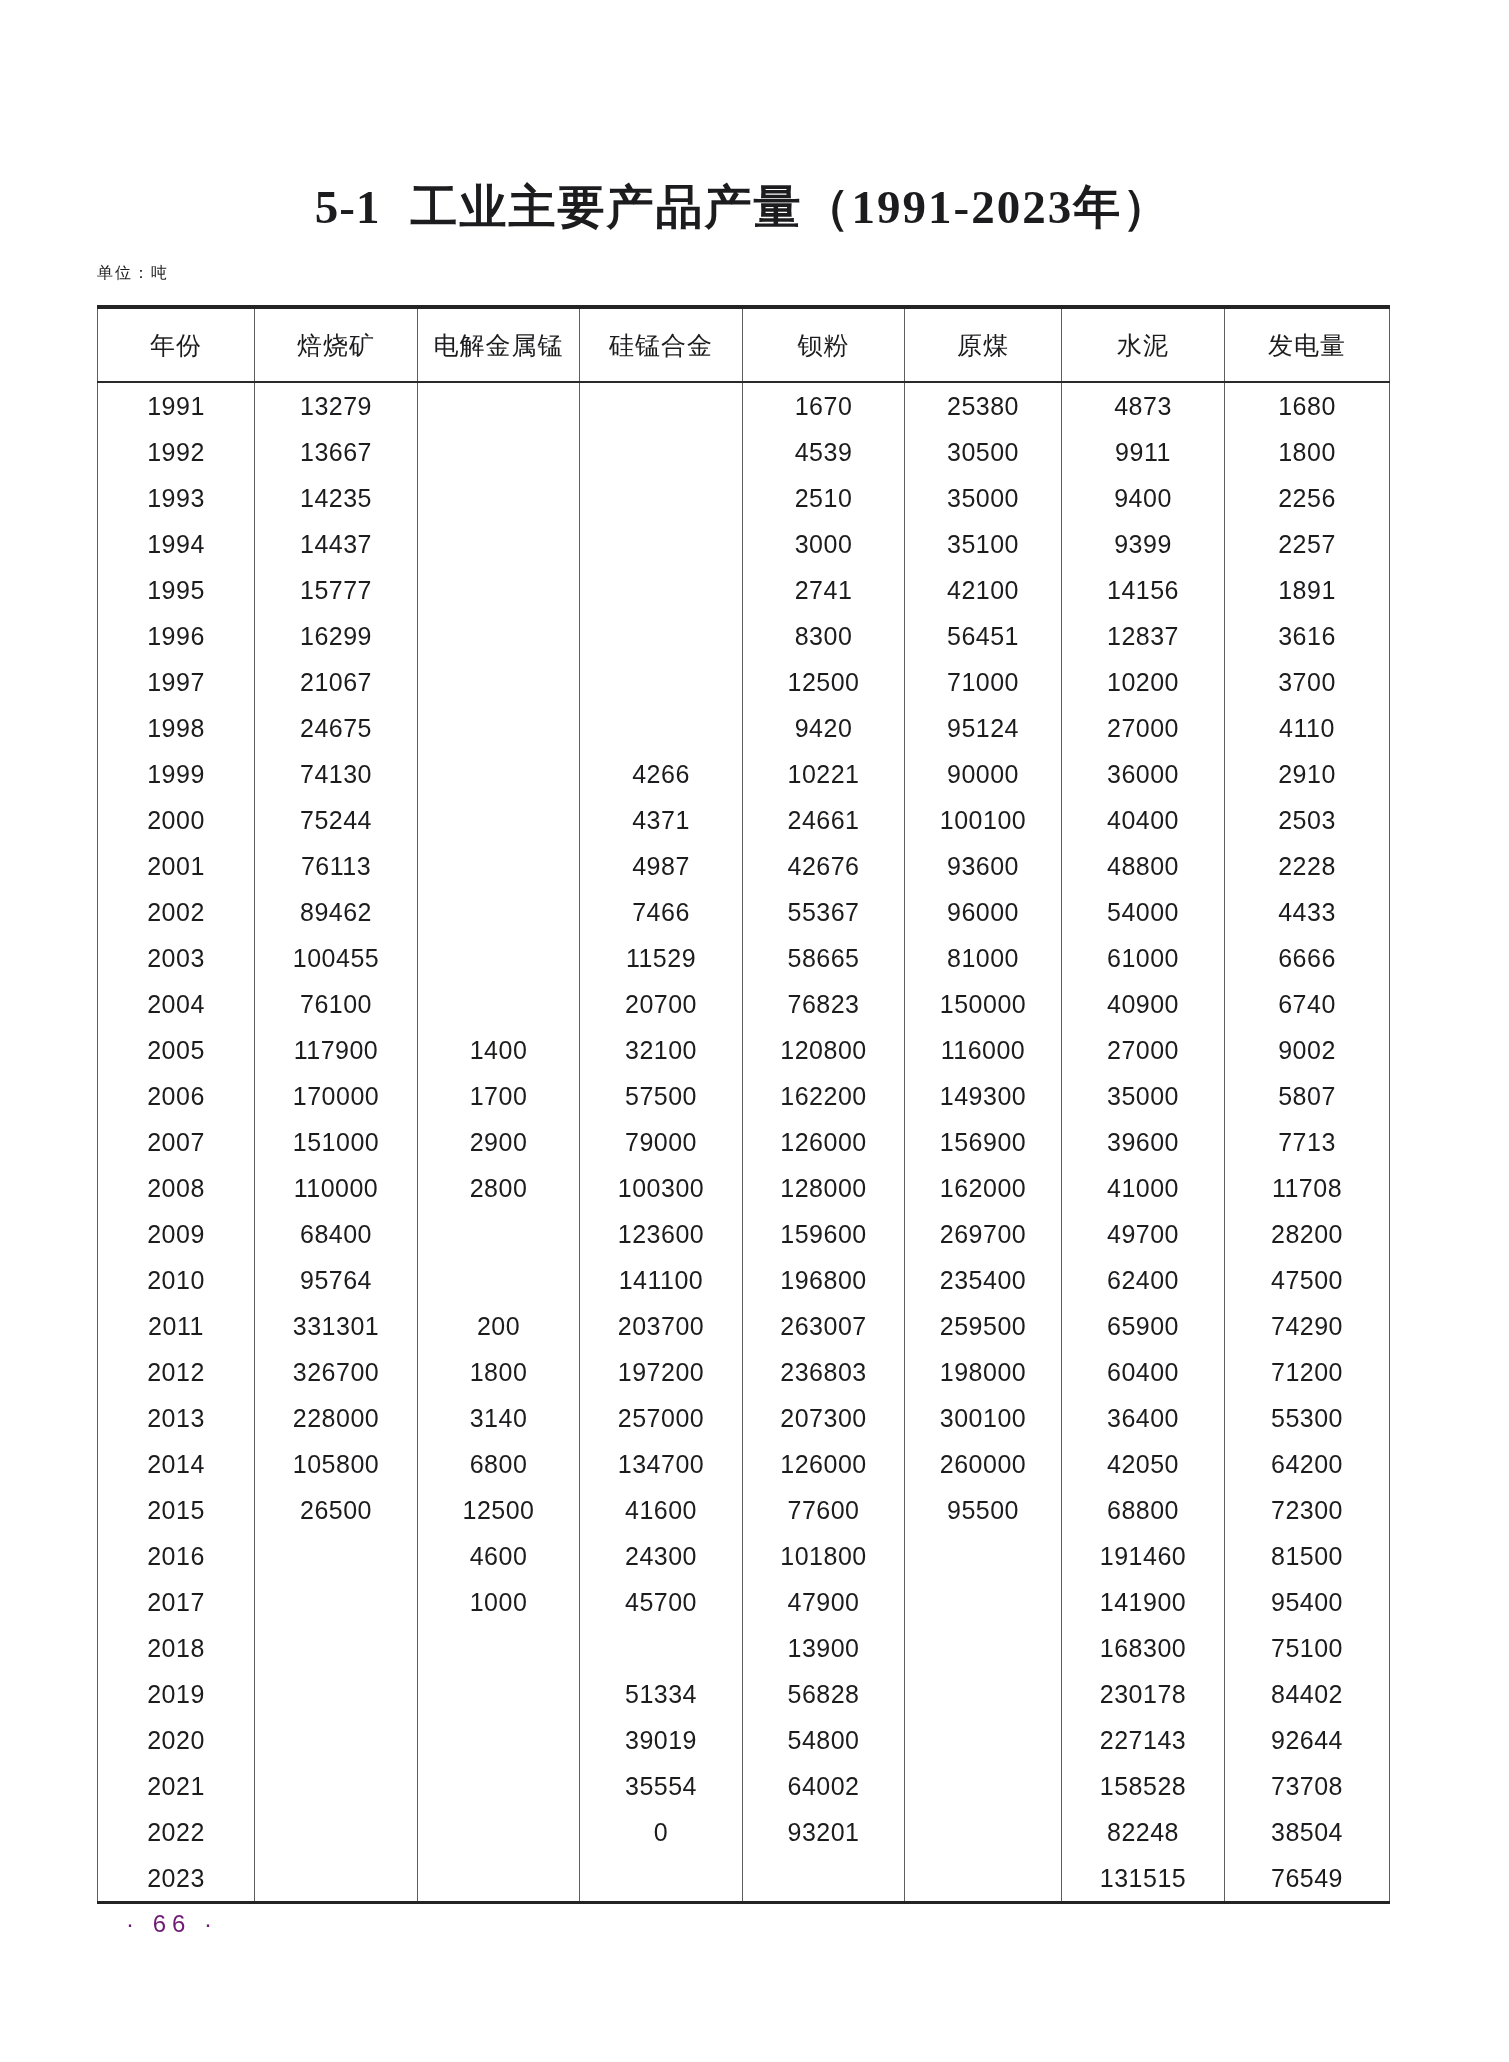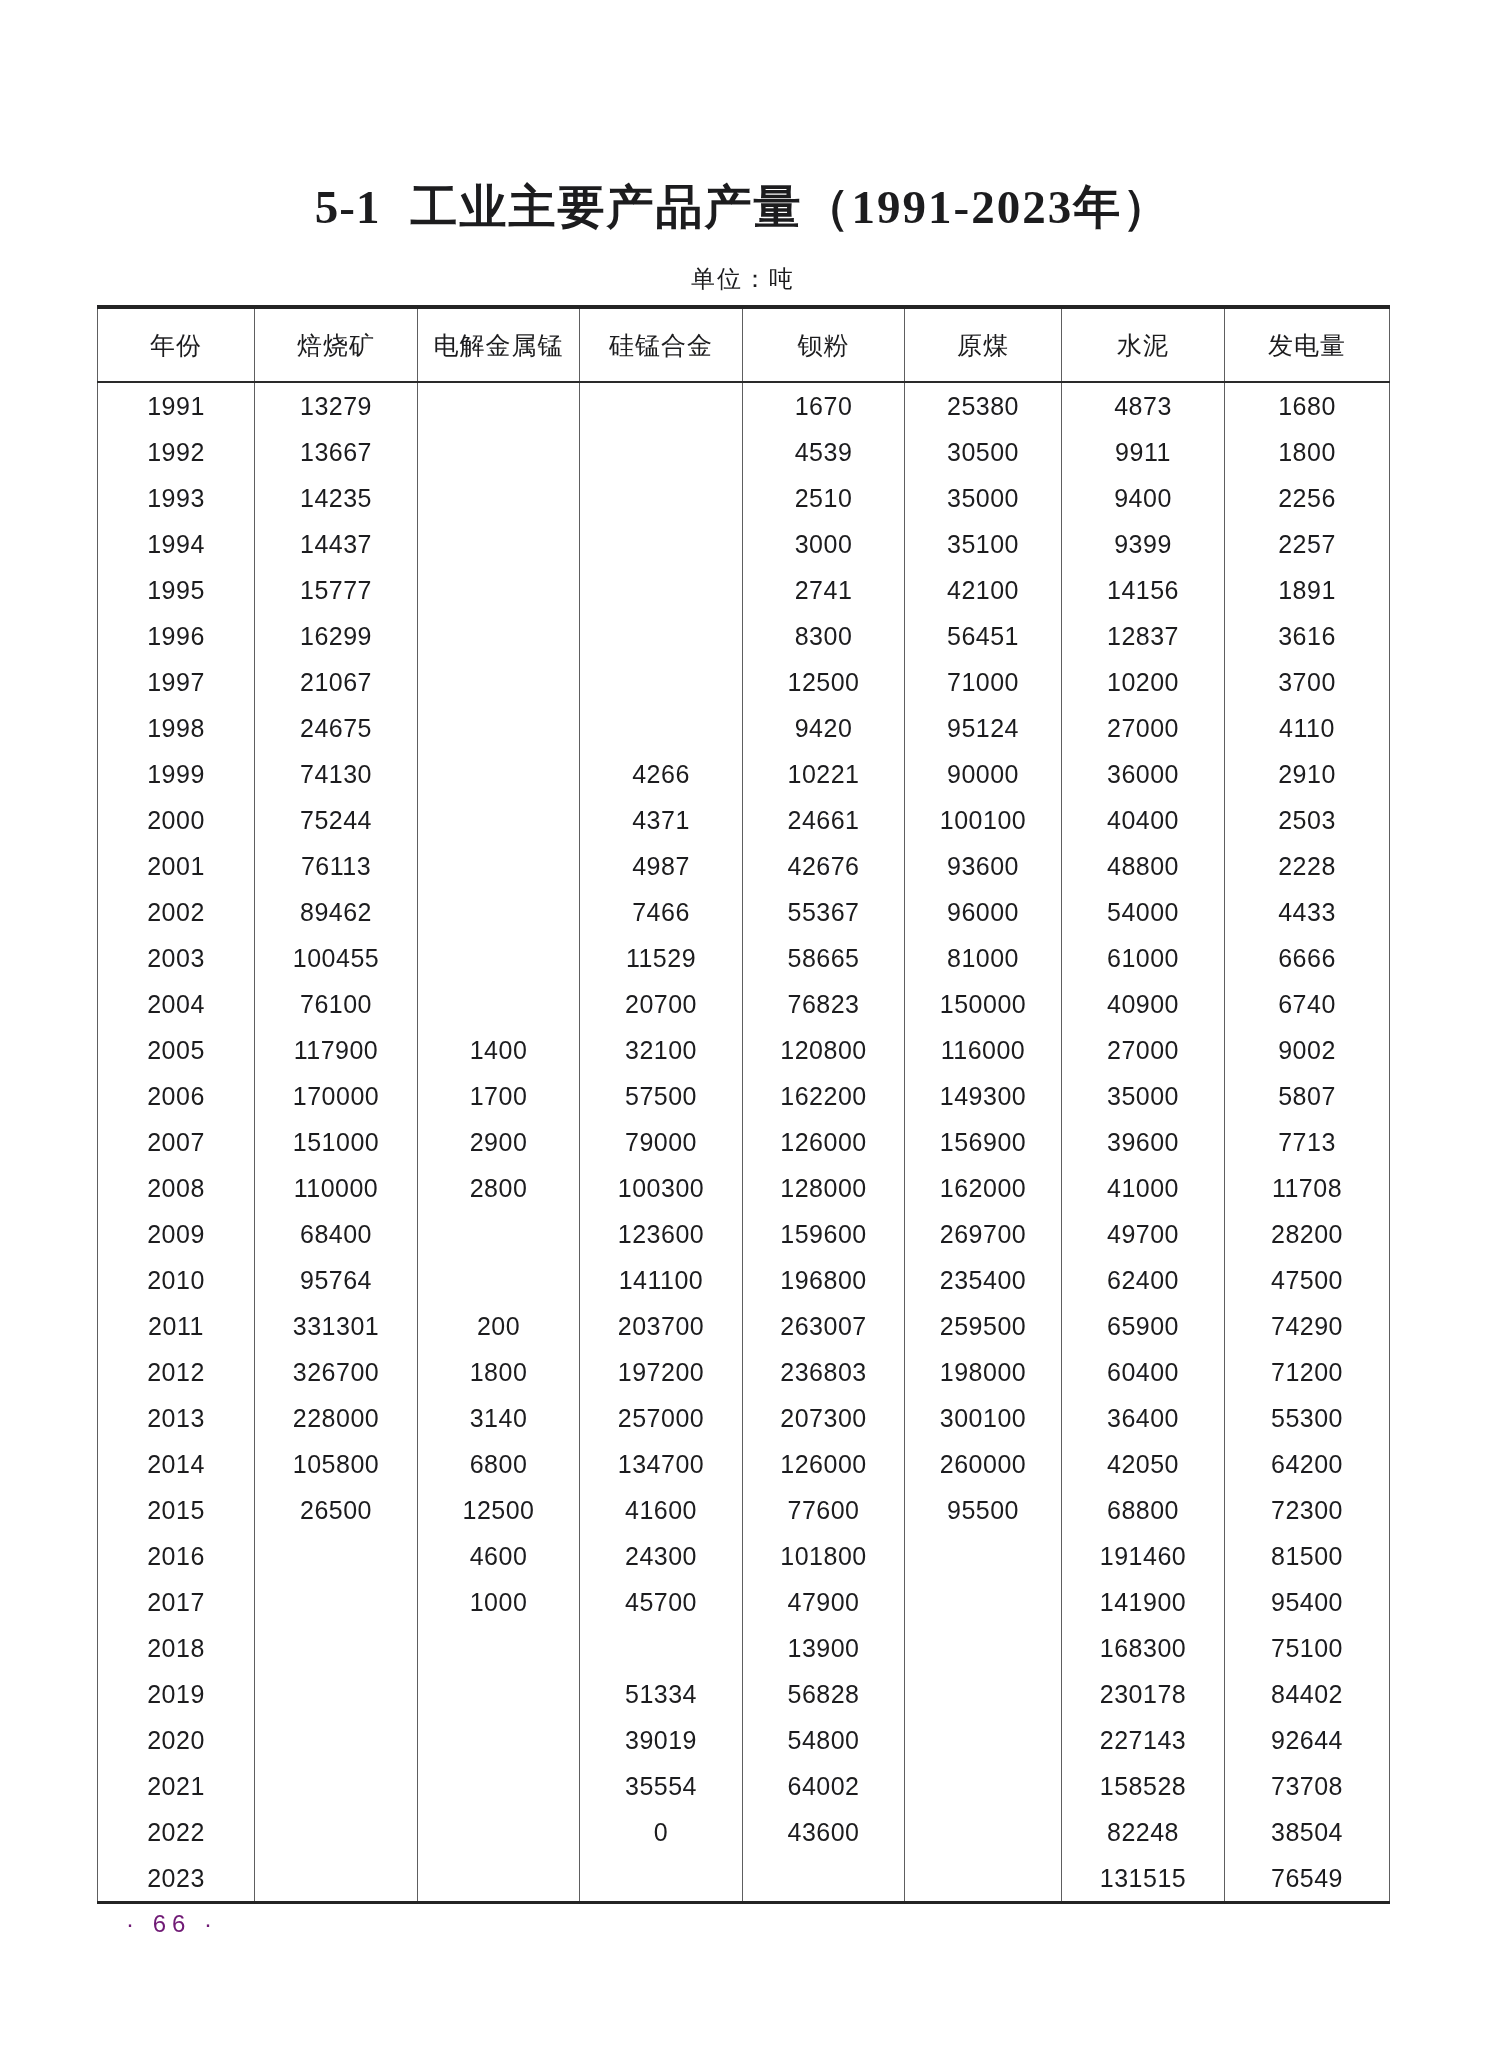--- a/index.html
+++ b/index.html
@@ -19,22 +19,22 @@
     font-family:"Liberation Serif","DejaVu Serif",serif;
     font-weight:700;
     font-size:47px;
     letter-spacing:2px;
     white-space:nowrap;
   }
   .title-no{margin-right:30px;letter-spacing:1px;}
   .unit{
     position:absolute;
     left:97px;top:263px;width:1292px;
-    text-align:center;
-    font-size:24px;
+    text-align:left;
+    font-size:16px;
     letter-spacing:2px;
   }
   table.data-table{
     position:absolute;
     left:97px;top:305px;
     width:1292px;
     border-collapse:collapse;
     table-layout:fixed;
     border-top:4px solid #242424;
     border-bottom:3px solid #242424;
@@ -417,21 +417,21 @@
           <td>64002</td>
           <td></td>
           <td>158528</td>
           <td>73708</td>
         </tr>
         <tr>
           <td>2022</td>
           <td></td>
           <td></td>
           <td>0</td>
-          <td>43600</td>
+          <td>93201</td>
           <td></td>
           <td>82248</td>
           <td>38504</td>
         </tr>
         <tr>
           <td>2023</td>
           <td></td>
           <td></td>
           <td></td>
           <td></td>

